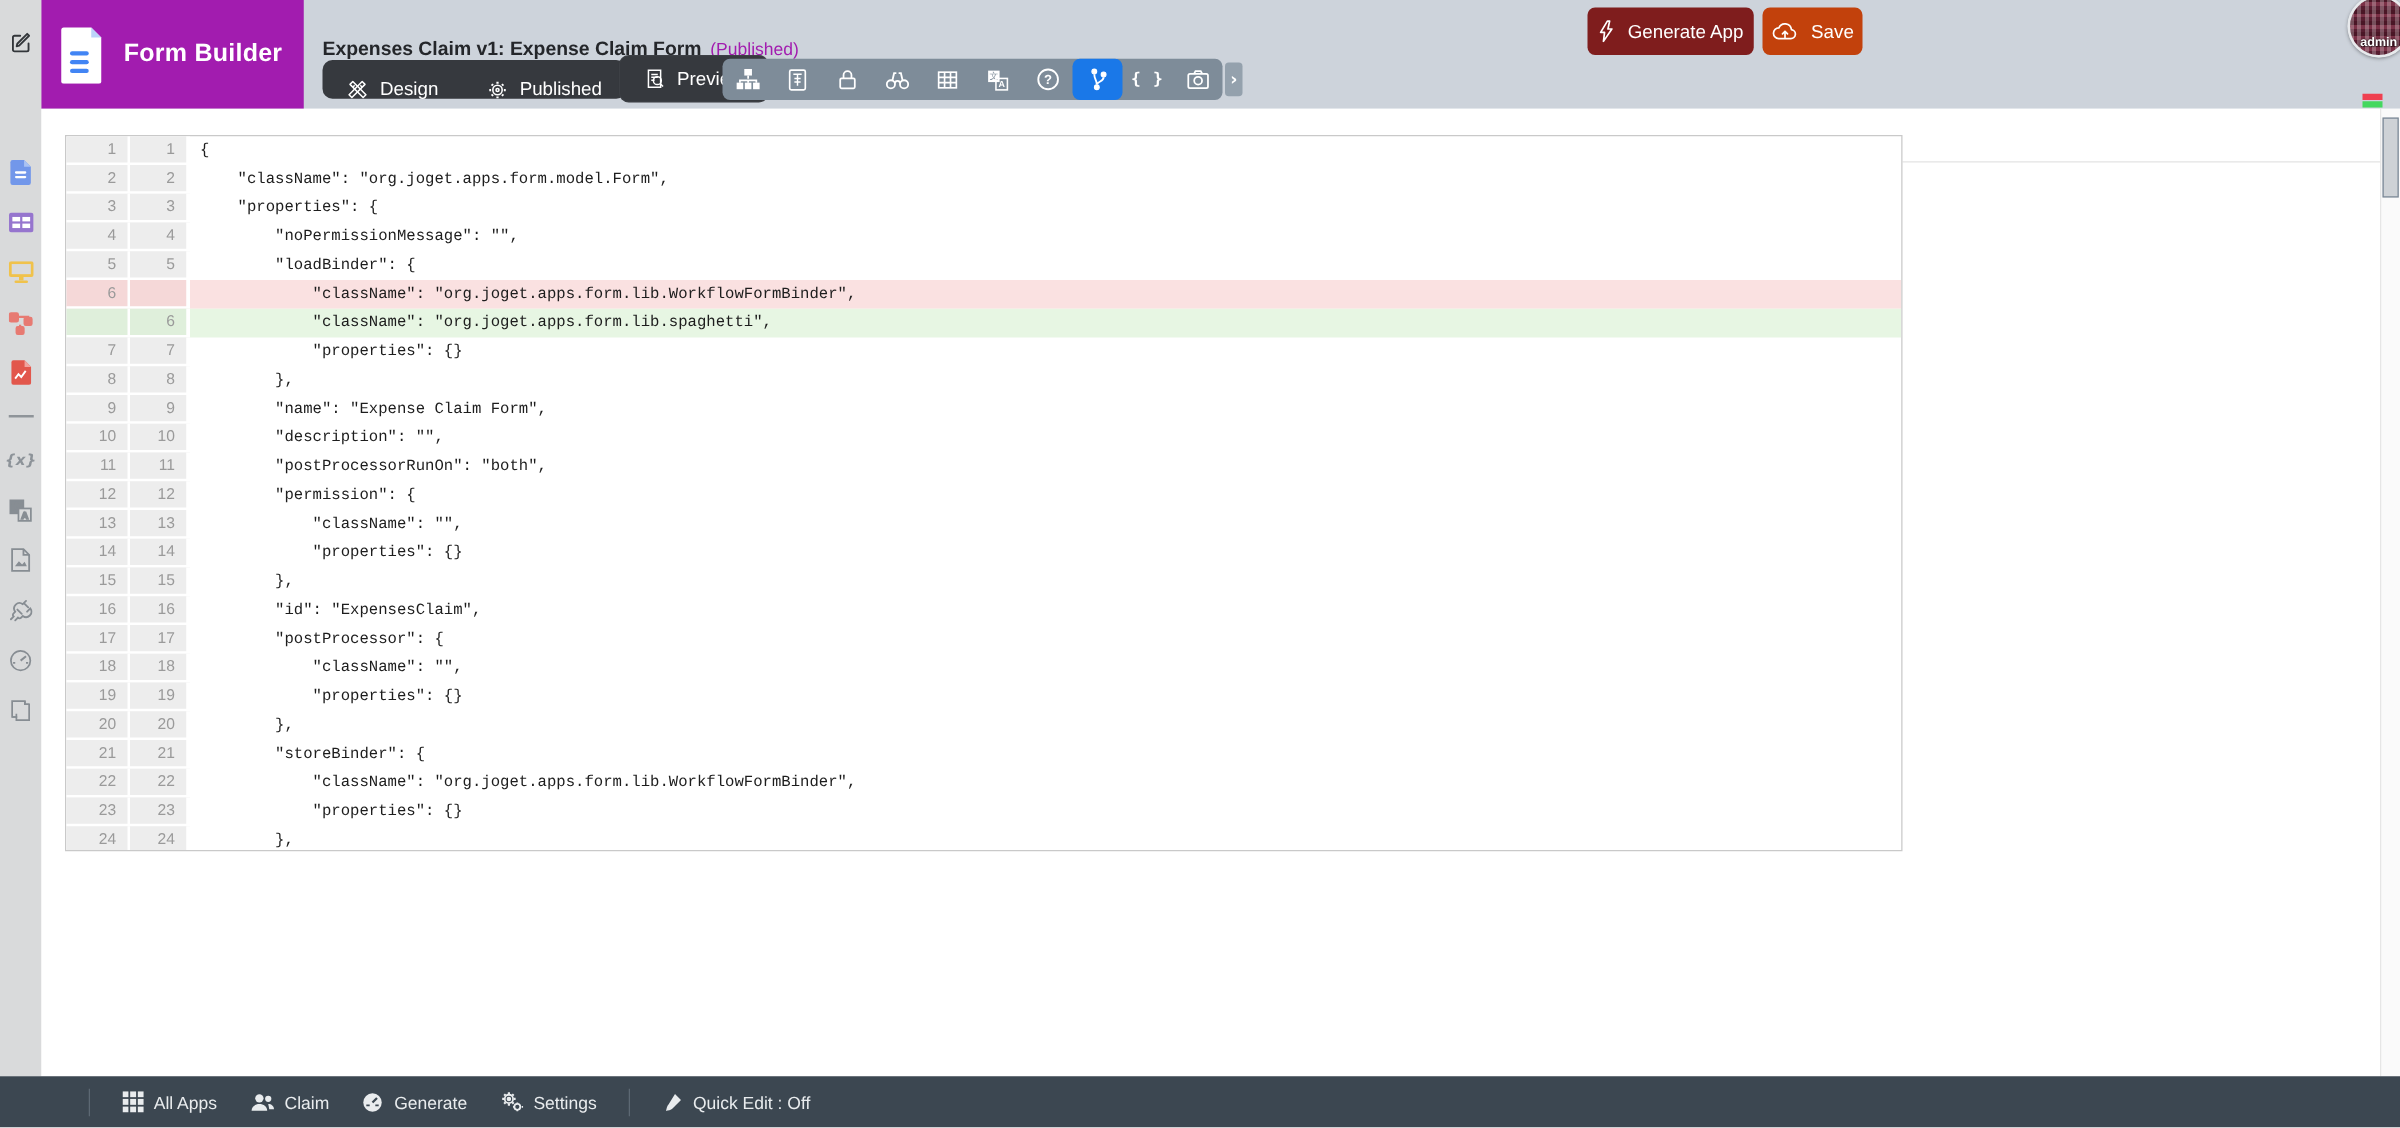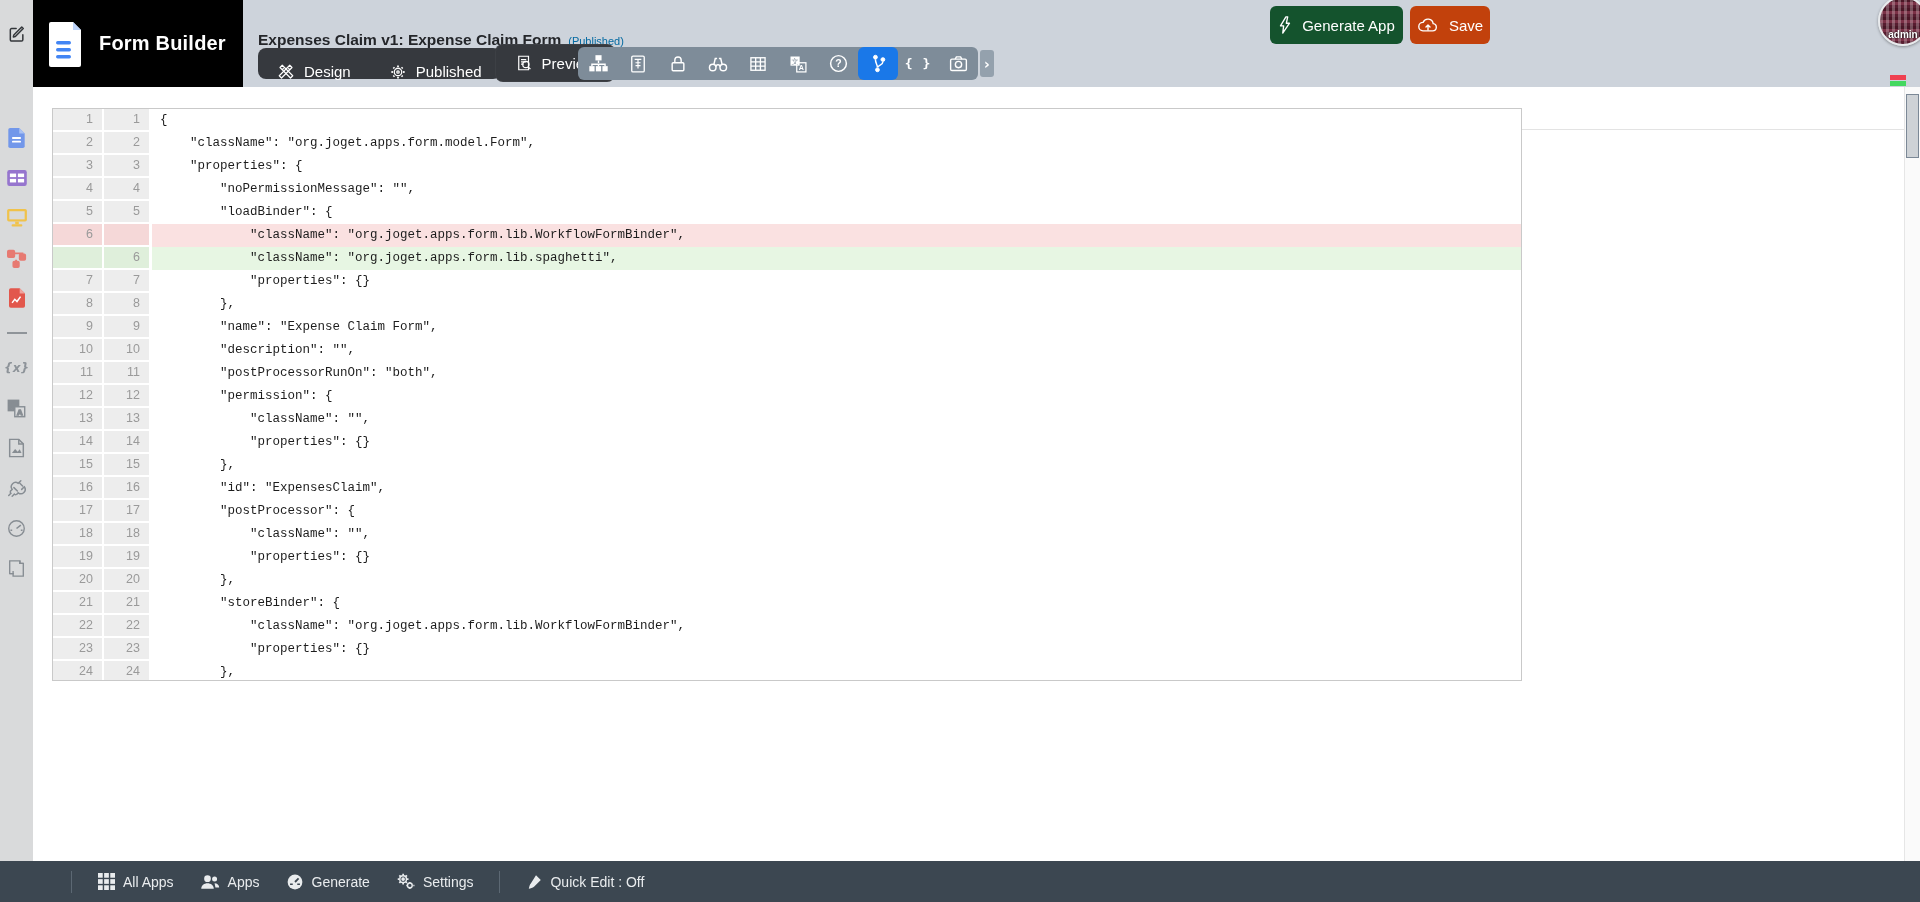--- a/index.html
+++ b/index.html
@@ -10,46 +10,46 @@
   #rail { position:absolute; left:0; top:0; width:33px; height:861px; background:#d9dadb; z-index:4;
           display:flex; flex-direction:column; align-items:center; }
   .rail-edit { margin-top:24px; }
   .rail-group { margin-top:84px; display:flex; flex-direction:column; align-items:center; gap:20px; }
   .rail-div { width:20px; height:0; border-top:2px solid #8f9499; margin:4px 0; }
   .rail-ic { width:20px; height:20px; display:flex; align-items:center; justify-content:center; cursor:pointer; }
   .envx { font:italic bold 12px "DejaVu Sans",sans-serif; color:#8d9399; }
 
   
   #header { position:absolute; left:33px; top:0; width:1887px; height:87px; background:#cdd3db; }
-  #logo { position:absolute; left:0; top:0; width:210px; height:87px; background:#000000;
+  #logo { position:absolute; left:0; top:0; width:210px; height:87px; background:#a21caf;
           display:flex; align-items:center; gap:14px; padding-left:14px; }
   #logo .logo-title { color:#fff; font-size:20px; font-weight:bold; letter-spacing:.2px; }
   #titlebar { position:absolute; left:225px; top:14px; display:flex; align-items:baseline; gap:7px; white-space:nowrap; }
   #titlebar .t-main { font-size:15.5px; font-weight:bold; color:#24262a;margin-top:17px; }
-  #titlebar .t-status { font-size:11px; color:#0369a1; }
+  #titlebar .t-status { font-size:14px; color:#a21caf; }
 
   #tabbar { position:absolute; left:225px; top:44px; display:flex; align-items:flex-end; }
   .tab-group { display:flex; background:#36393e; border-radius:8px; height:31px; margin-bottom:6px; }
   .tab-btn { display:flex; align-items:center; gap:9px; padding:0 19px; color:#fff; font-size:15px; cursor:pointer;margin-top:16px; }
   .tab-preview { display:flex; align-items:center; gap:9px; padding:0 20px; height:38px; margin-left:-6px; margin-bottom:3px;
                  background:#36393e; border-radius:8px; color:#fff; font-size:15px; cursor:pointer;
                  box-shadow:0 0 0 1px rgba(255,255,255,0.04) inset; }
 
   #iconbar-wrap { position:absolute; left:545px; top:47px; display:flex; align-items:center; }
   #iconbar { display:flex; align-items:center; background:#7e8c99; border-radius:6px; height:33px; }
   .tool-btn { width:40px; height:33px; display:flex; align-items:center; justify-content:center; cursor:pointer; border-radius:6px; }
   .tool-btn.active { background:#1a78e8; }
   .braces-glyph { color:#fff; font:bold 13px "DejaVu Sans Mono",monospace; letter-spacing:1px; }
   #more-btn { margin-left:2px; width:14px; height:27px; background:#94a1ad; border-radius:3px;
               display:flex; align-items:center; justify-content:center; color:#fff;
               font:bold 14px "DejaVu Sans",sans-serif; cursor:pointer; }
 
   .hdr-btn { position:absolute; top:6px; height:38px; border:none; border-radius:6px; display:flex; align-items:center;
              gap:10px; color:#fff; font-size:15px; font-family:"Liberation Sans",sans-serif; cursor:pointer; }
-  #btn-generate { left:1237px; width:133px; background:#14532d; justify-content:center; }
+  #btn-generate { left:1237px; width:133px; background:#7f1d1d; justify-content:center; }
   #btn-save { left:1377px; width:80px; background:#c2410c; justify-content:center; }
 
   #avatar { position:absolute; right:-8px; top:-4px; width:50px; height:50px; border-radius:50%; border:2px solid #e8eaec;
             overflow:hidden; cursor:pointer;
             background:
               repeating-linear-gradient(90deg, rgba(255,255,255,.25) 0 3px, rgba(0,0,0,0) 3px 6px),
               repeating-linear-gradient(0deg, #571d30 0 3px, #7b3147 3px 6px, #4a1626 6px 9px);
             box-shadow:0 1px 3px rgba(0,0,0,.35); }
   #avatar .av-label { position:absolute; bottom:4px; left:0; right:0; text-align:center;
             color:#fff; font:bold 10px "Liberation Sans",sans-serif; text-shadow:0 0 2px #000; }
@@ -476,21 +476,21 @@
         </svg>
       <span>All Apps</span>
     </div>
     <div class="f-item">
       <svg width="20" height="16" viewBox="0 0 24 18" fill="#e9ecee">
           <circle cx="9" cy="5" r="4"></circle>
           <path d="M1.5 17c0-4 3.5-6.5 7.5-6.5s7.5 2.5 7.5 6.5z"></path>
           <circle cx="17.5" cy="5.5" r="3"></circle>
           <path d="M17.5 10.5c3 0 5.5 2 5.5 5h-4.5"></path>
         </svg>
-      <span>Apps</span>
+      <span>Claim</span>
     </div>
     <div class="f-item">
       <svg width="18" height="18" viewBox="0 0 20 20" fill="none" stroke="#e9ecee" stroke-width="1.8">
           <circle cx="10" cy="10" r="8.2" fill="#e9ecee" stroke="none"></circle>
           <path d="M10 10L14 6" stroke="#3c4751" stroke-width="2"></path>
           <path d="M4.5 12.5h3M12.5 12.5h3" stroke="#3c4751" stroke-width="1.6"></path>
         </svg>
       <span>Generate</span>
     </div>
     <div class="f-item">

